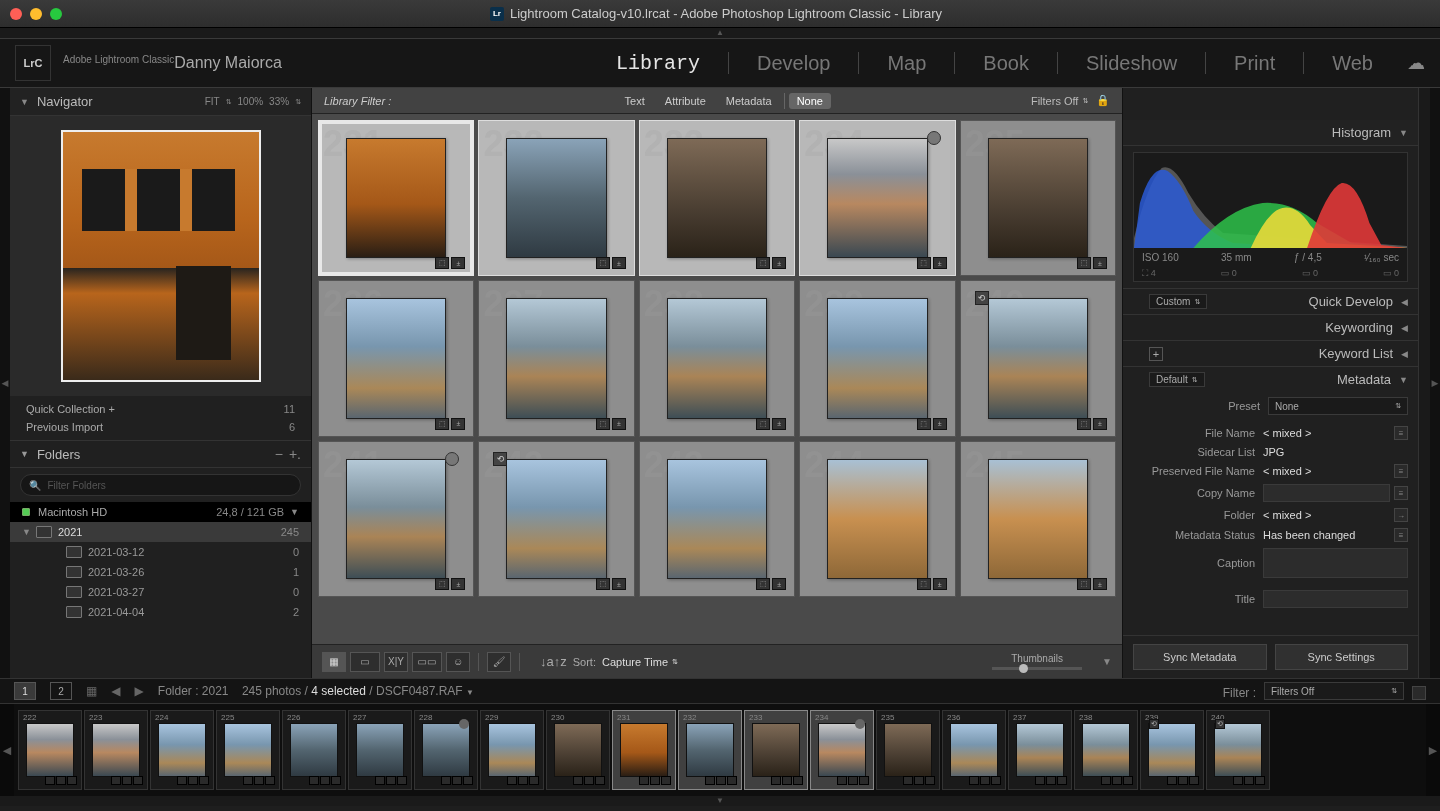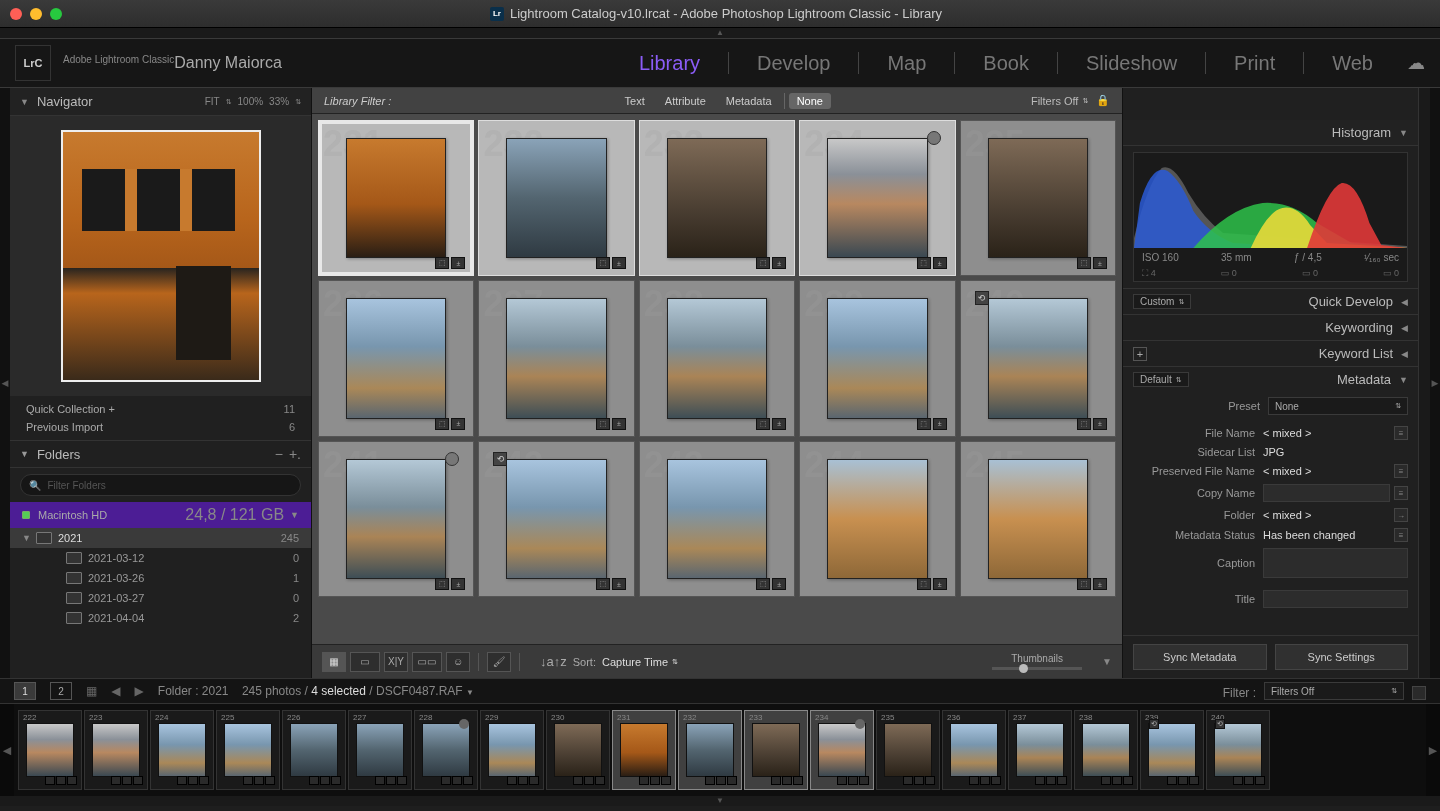--- a/index.html
+++ b/index.html
@@ -16,21 +16,21 @@
 .lrc-mini-icon { width: 14px; height: 14px; background: #0a2f4a; border-radius: 2px; display: flex; align-items: center; justify-content: center; font-size: 8px; color: #fff; font-weight: bold; }
 
 
 .app-top { height: 50px; background: #161616; display: flex; align-items: center; padding: 0 15px; border-bottom: 1px solid #3a3a3a; border-top: 1px solid #3a3a3a; }
 .app-logo { width: 36px; height: 36px; border: 1px solid #333; display: flex; align-items: center; justify-content: center; font-size: 11px; font-weight: bold; color: #ccc; margin-right: 12px; }
 .app-id { display: flex; flex-direction: row; }
 .app-id-small { font-size: 10px; color: #888; }
 .app-id-name { font-size: 16px; color: #aaa; }
 .modules { margin-left: auto; display: flex; align-items: center; gap: 18px; }
 .module { font-size: 20px; color: #777; cursor: pointer; padding: 2px 10px; }
-.module.active { color: #8b5cf6; }
+.module.active { color: #e5e5e5; font-family: Liberation Mono, monospace; }
 .mod-sep { width: 1px; height: 22px; background: #444; }
 .cloud-icon { color: #888; font-size: 18px; margin-left: 6px; }
 
 
 .collapse-handle { height: 10px; background: #1a1a1a; text-align: center; color: #555; font-size: 8px; line-height: 10px; }
 
 
 .left-panel { width: 302px; background: #202020; border-right: 1px solid #111; display: flex; flex-direction: column; }
 .panel-hdr { height: 28px; display: flex; align-items: center; padding: 0 10px; color: #bbb; font-size: 13px; border-bottom: 1px solid #333; background: #222; }
 .panel-hdr .tri { margin-right: 8px; color: #888; font-size: 9px; }
@@ -40,23 +40,23 @@
 .preview-img::before { content:''; position:absolute; top:15%; left:10%; width:78%; height:25%; background: repeating-linear-gradient(90deg, #1a1a1a 0 28%, #c77a2e 28% 36%); }
 .preview-img::after { content:''; position:absolute; bottom:8%; left:58%; width:28%; height:38%; background:#1e1a15; }
 .catalog-list { padding: 4px 0; }
 .catalog-item { display: flex; padding: 3px 16px; font-size: 11px; color: #aaa; }
 .catalog-item span:last-child { margin-left: auto; color: #888; }
 .folders-hdr { display: flex; align-items: center; padding: 0 10px; height: 28px; border-top: 1px solid #333; border-bottom: 1px solid #333; }
 .folders-hdr .tri { margin-right: 8px; font-size: 9px; }
 .folders-hdr-title { font-size: 13px; color: #bbb; }
 .folders-hdr-btns { margin-left: auto; color: #888; display: flex; gap: 6px; font-size: 14px; }
 .folder-search { margin: 6px 10px; height: 22px; background: #161616; border: 1px solid #333; border-radius: 11px; display: flex; align-items: center; padding: 0 8px; color: #555; font-size: 10px; gap: 6px; }
-.volume-row { display: flex; align-items: center; padding: 4px 12px; font-size: 11px; color: #aaa; background: #4c1d95; }
+.volume-row { display: flex; align-items: center; padding: 4px 12px; font-size: 11px; color: #aaa; background: #000000; }
 .vol-light { width: 8px; height: 8px; border: 1px solid #7a6; background: #5c5; border-radius: 1px; margin-right: 8px; }
-.vol-stats { margin-left: auto; font-size: 16px; color: #888; }
+.vol-stats { margin-left: auto; font-size: 11px; color: #888; }
 .vol-tri { margin-left: 6px; font-size: 9px; color: #888; }
 .folder-tree { }
 .tree-row { display: flex; align-items: center; padding: 2px 12px; font-size: 11px; color: #999; height: 20px; }
 .tree-row.active { background: #3a3a3a; color: #ddd; }
 .tree-indent-1 { padding-left: 42px; }
 .tree-expand { width: 14px; font-size: 9px; color: #888; }
 .folder-icon { width: 16px; height: 12px; border: 1px solid #777; border-radius: 1px; margin-right: 6px; background: #333; }
 .tree-count { margin-left: auto; color: #888; }
 .left-buttons { display: flex; gap: 8px; padding: 8px 10px; margin-top: auto; border-top: 1px solid #333; }
 .left-btn { flex: 1; height: 26px; background: #2a2a2a; border: 1px solid #444; color: #ccc; font-size: 11px; display: flex; align-items: center; justify-content: center; cursor: pointer; }
@@ -108,21 +108,21 @@
 
 .right-panel { width: 296px; background: #202020; border-left: 1px solid #111; display: flex; flex-direction: column; }
 .r-hdr { height: 26px; display: flex; align-items: center; justify-content: flex-end; padding: 0 10px; color: #bbb; font-size: 13px; border-bottom: 1px solid #333; background: #222; gap: 8px; margin-top: 32px; }
 .r-hdr .tri { font-size: 9px; color: #888; }
 .histo-box { height: 130px; background: #1a1a1a; margin: 6px 10px; border: 1px solid #333; position: relative; overflow: hidden; }
 .histo-svg { width: 100%; height: 95px; }
 .histo-meta { position: absolute; bottom: 18px; left: 8px; right: 8px; display: flex; justify-content: space-between; font-size: 10px; color: #888; }
 .histo-icons { position: absolute; bottom: 2px; left: 8px; right: 8px; display: flex; justify-content: space-between; font-size: 9px; color: #666; }
 .r-section { height: 26px; display: flex; align-items: center; justify-content: flex-end; padding: 0 10px; color: #bbb; font-size: 13px; border-top: 1px solid #333; }
 .r-section .tri { margin-left: 8px; font-size: 9px; color: #888; }
-.r-sub { margin-right: auto; }
+.r-sub { margin-right: auto; margin-left: 16px; }
 .r-sub-sel { background: #1a1a1a; border: 1px solid #3a3a3a; padding: 1px 6px; font-size: 10px; color: #aaa; display:flex; gap:4px; align-items:center; }
 .preset-row { display: flex; align-items: center; padding: 5px 10px 8px; gap: 8px; }
 .preset-row label { margin-left: auto; font-size: 11px; color: #999; }
 .preset-sel { flex: 0 0 140px; height: 18px; background: #1a1a1a; border: 1px solid #3a3a3a; font-size: 10px; color: #aaa; padding: 0 6px; display:flex; align-items:center; justify-content:space-between; }
 .meta-row { display: flex; align-items: center; padding: 3px 10px; font-size: 11px; }
 .meta-label { width: 130px; text-align: right; color: #999; padding-right: 8px; }
 .meta-val { flex: 1; color: #ddd; }
 .meta-end-icon { width: 14px; height: 14px; border: 1px solid #444; background: #2a2a2a; margin-left: 4px; font-size: 8px; display:flex; align-items:center; justify-content:center; color:#888; }
 .meta-input { flex: 1; height: 18px; background: #2c2c2c; border: 1px solid #3a3a3a; }
 .meta-input.tall { height: 30px; }

